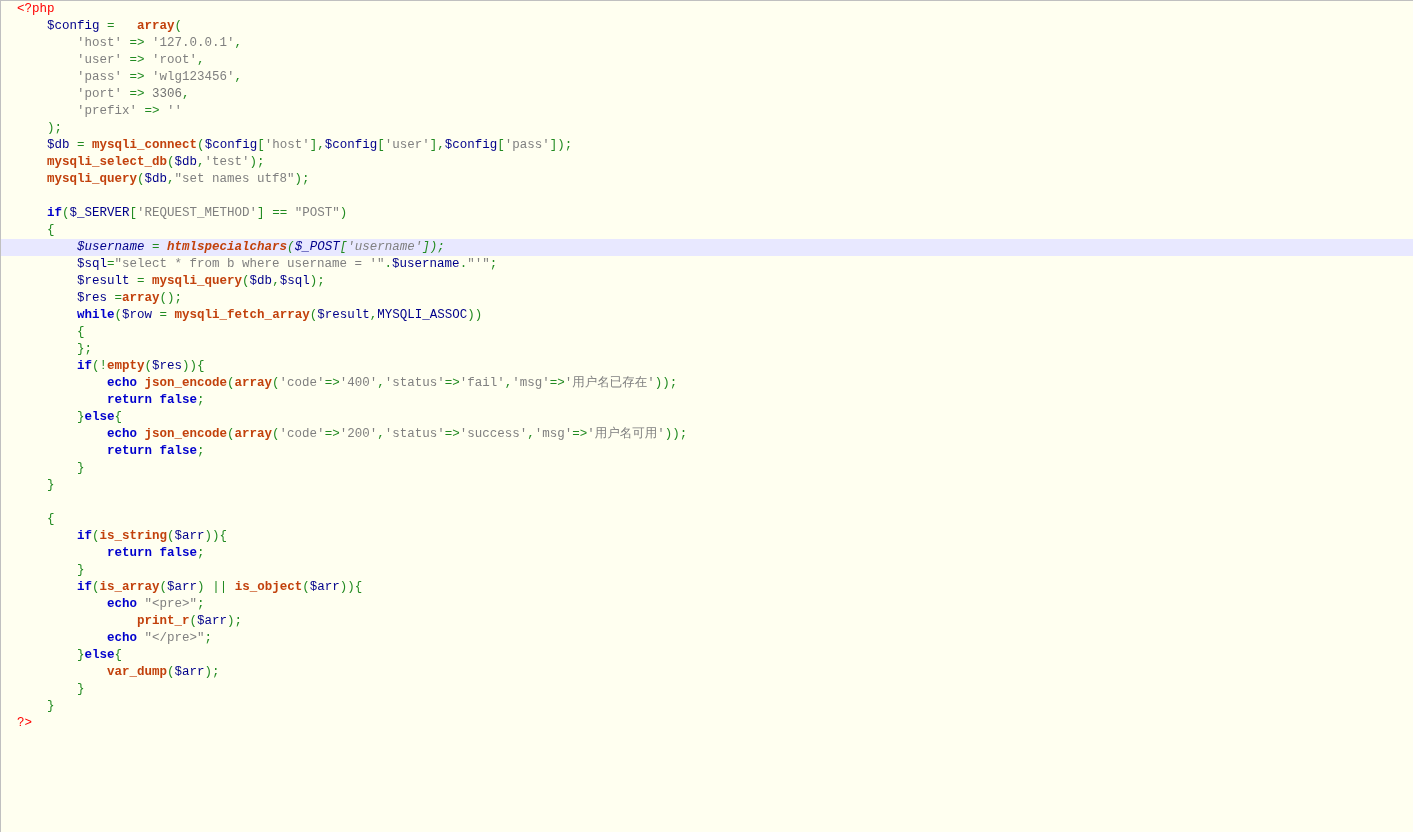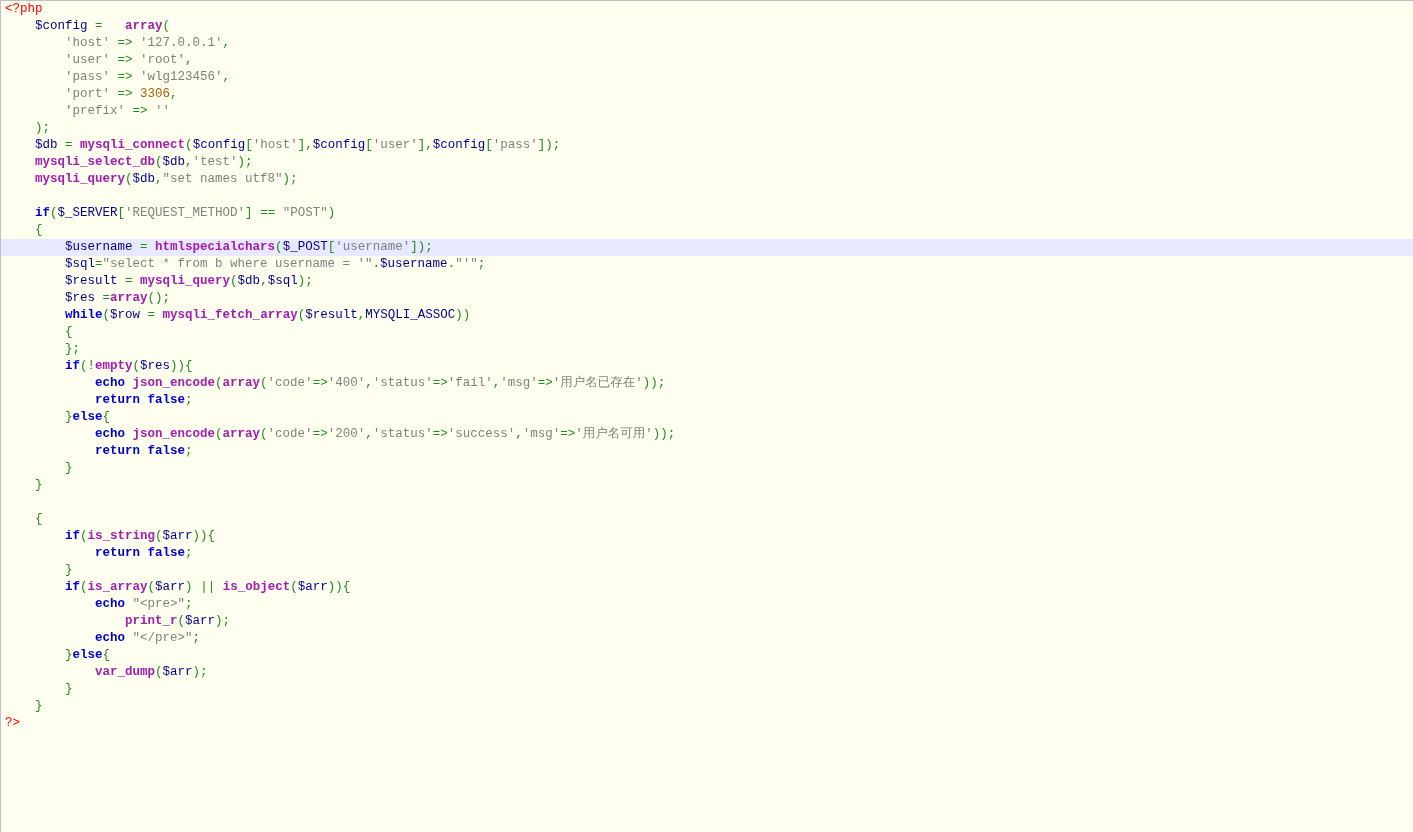--- a/index.html
+++ b/index.html
@@ -16,30 +16,31 @@
   .editor {
     position: relative;
     width: 1413px;
     height: 832px;
     box-sizing: border-box;
     border-left: 1px solid #c0c0c0;
     border-top: 1px solid #c0c0c0;
   }
   .line {
     white-space: pre;
-    padding-left: 4px;
+    padding-left: 16px;
   }
   .hl-line {
     background: #e8e8ff;
+    font-style: italic;
   }
   .tok-keyword { color: #0000cd; font-weight: bold; }
   .tok-var     { color: #00008b; }
-  .tok-func    { color: #a21caf; font-weight: bold; }
+  .tok-func    { color: #c2410c; font-weight: bold; }
   .tok-str     { color: #808080; }
-  .tok-num     { color: #a16207; }
+  .tok-num     { color: #737373; }
   .tok-punct   { color: #228b22; }
   .tok-op      { color: #228b22; }
   .tok-tag     { color: #ff0000; }
   .tok-text    { color: #000000; }
 </style>
 </head>
 <body>
 
 <div class="editor" id="editor">
     <div class="line"><span class="tok-tag">&lt;?php</span></div>

